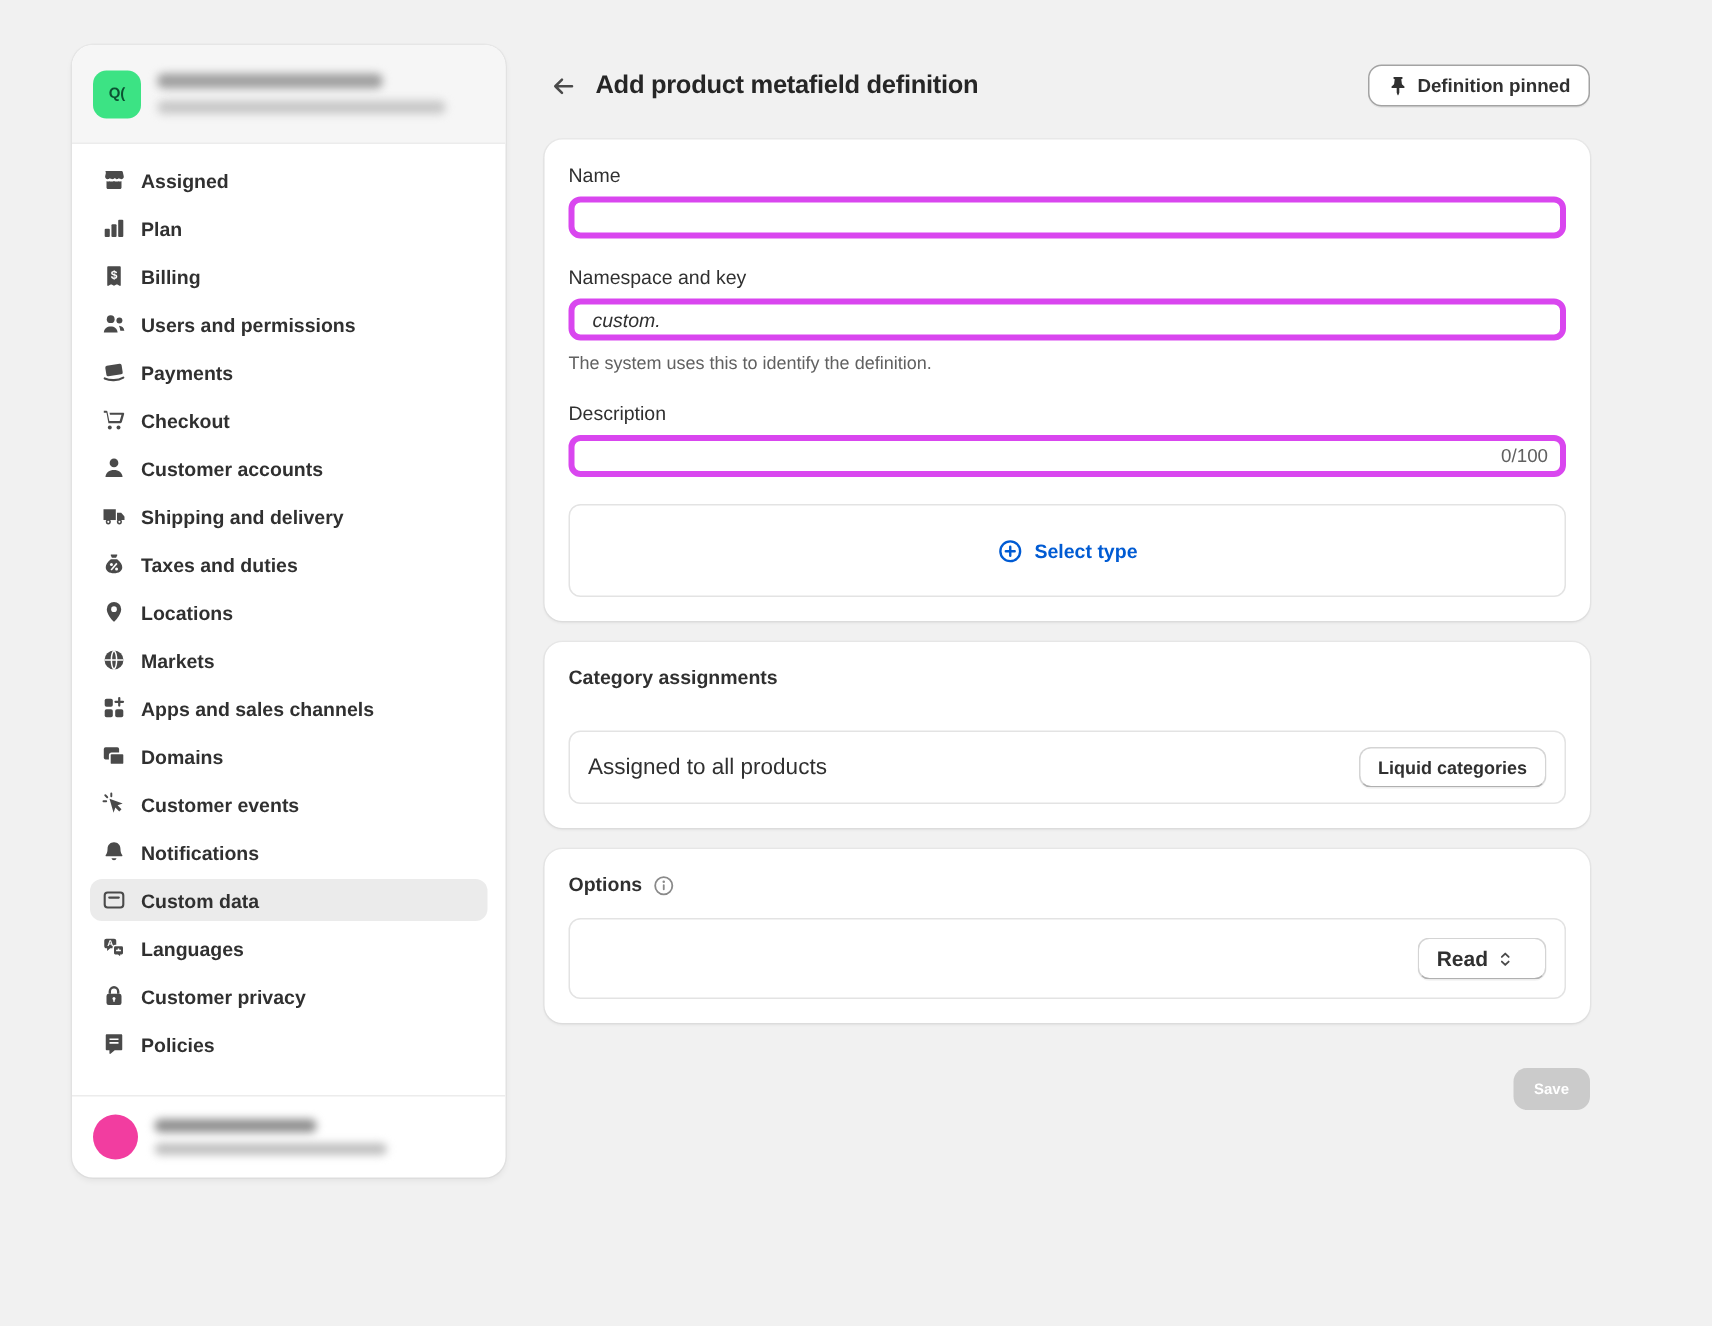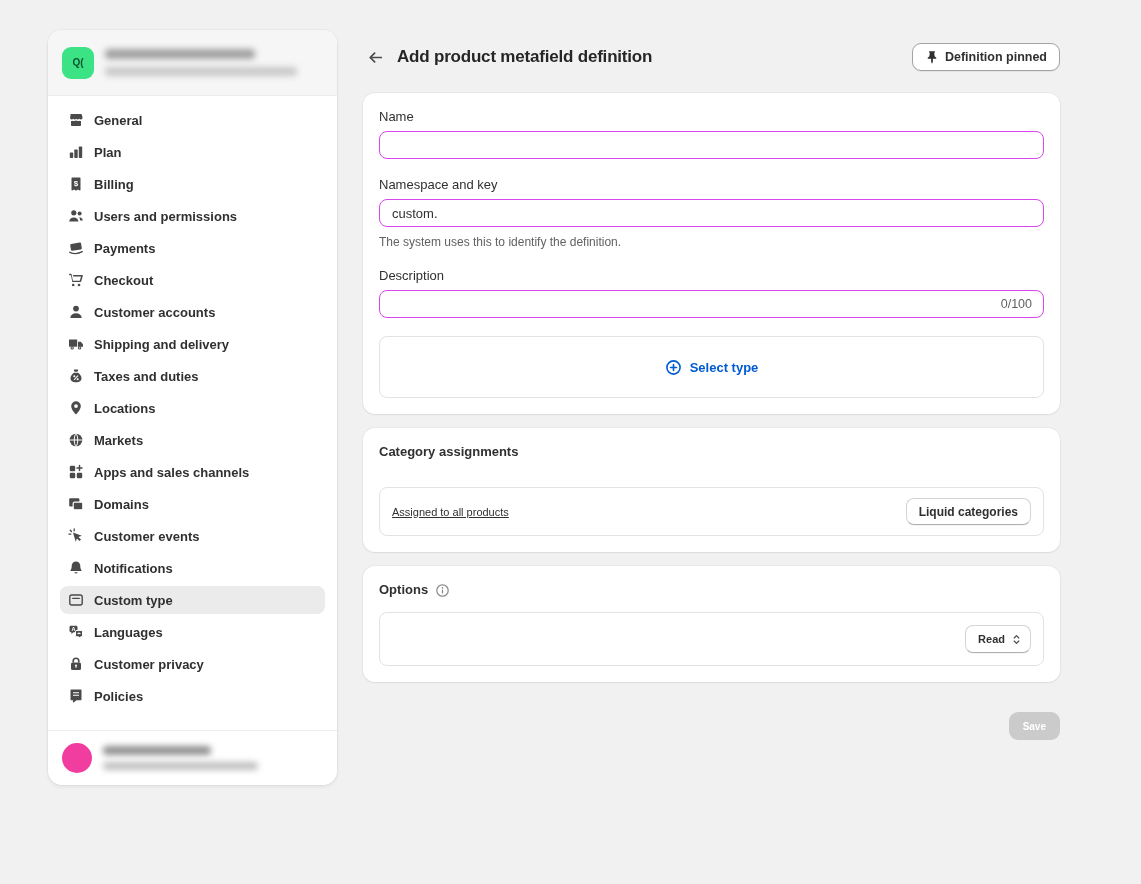--- a/index.html
+++ b/index.html
@@ -77,23 +77,23 @@
 
   .card {
     background: #fff; border-radius: 12px; padding: 16px;
     box-shadow: 0 0 0 1px rgba(0,0,0,0.035), 0 1px 2px rgba(0,0,0,0.06);
     margin-bottom: 14px;
   }
   .field-group + .field-group { margin-top: 18px; }
   .field-label { font-size: 13px; color: #303030; margin-bottom: 6px; line-height: 16px; }
   .text-input {
     width: 100%; height: 28px;
-    border: 1px solid #d946ef; border-radius: 8px;
+    border: 4px solid #d946ef; border-radius: 8px;
     padding: 10px 12px; font-family: inherit; font-size: 13px; color: #303030;
-    background: #fff; outline: none;
+    background: #fff; outline: none; font-style: italic;
   }
   .helper-text { font-size: 12px; color: #616161; margin-top: 8px; line-height: 15px; }
   .input-wrap { position: relative; }
   .input-wrap .text-input { padding-right: 56px; }
   .char-counter {
     position: absolute; right: 12px; top: 50%; transform: translateY(-50%);
     font-size: 12.5px; color: #616161; pointer-events: none;
   }
   .select-type-box {
     margin-top: 18px; height: 62px;
@@ -106,37 +106,37 @@
   .card-title { font-size: 13px; font-weight: 700; color: #303030; margin-bottom: 27px; line-height: 16px; }
   .card-title-row { display: flex; align-items: center; gap: 7px; margin-bottom: 14px; }
   .card-title-row .card-title { margin-bottom: 0; }
   .info-ic { width: 15px; height: 15px; color: #8a8a8a; cursor: pointer; }
   .info-ic svg { width: 15px; height: 15px; }
 
   .row-box {
     border: 1px solid #e3e3e3; border-radius: 8px;
     padding: 10px 12px; display: flex; align-items: center;
   }
-  .row-text { font-size: 11px; color: #303030; text-decoration: underline; }
+  .row-text { font-size: 15px; color: #303030; }
   .secondary-btn {
     margin-left: auto; background: #fff;
     border: 1px solid #d4d4d4; border-bottom-color: #b0b0b0; border-radius: 8px;
     height: 27px; padding: 0 12px;
     font-family: inherit; font-size: 12px; font-weight: 600; color: #303030;
     cursor: pointer; box-shadow: 0 1px 0 rgba(0,0,0,0.04);
   }
   .options-row { padding: 12px; }
   .option-title { font-size: 13px; color: #303030; font-weight: 500; margin-bottom: 3px; line-height: 17px; }
   .option-desc  { font-size: 13px; color: #616161; line-height: 17px; }
   .read-select {
     margin-left: auto; flex: none; align-self: center;
     display: flex; align-items: center; gap: 5px;
     background: #fff; border: 1px solid #d4d4d4; border-bottom-color: #b0b0b0;
-    border-radius: 8px; height: 28px; padding: 0 7px 0 12px;
-    font-family: inherit; font-size: 11px; font-weight: 600; color: #303030;
+    border-radius: 8px; height: 28px; padding: 0 20px 0 12px;
+    font-family: inherit; font-size: 14px; font-weight: 600; color: #303030;
     cursor: pointer; box-shadow: 0 1px 0 rgba(0,0,0,0.04);
   }
   .read-select svg { width: 13px; height: 13px; color: #4a4a4a; }
 
   .save-row { display: flex; justify-content: flex-end; margin-top: 30px; }
   .save-btn {
     background: #cbcbcb; color: #fff; border: none; border-radius: 9px;
     height: 28px; padding: 0 14px;
     font-family: inherit; font-size: 10px; font-weight: 700; cursor: default;
   }
@@ -158,21 +158,21 @@
     </div>
 
     <nav class="nav" id="nav">
         <div class="nav-item">
           <span class="nav-icon">
             <svg viewBox="0 0 16 16" fill="currentColor" aria-hidden="true">
               <path d="M2.1 2.8c.1-.5.5-.8 1-.8h9.8c.5 0 .9.3 1 .8l.6 2.7c.2 1.1-.6 2-1.7 2-.6 0-1.2-.3-1.5-.8-.3.5-.9.8-1.5.8s-1.2-.3-1.5-.8c-.3.5-.9.8-1.5.8s-1.2-.3-1.5-.8c-.3.5-.9.8-1.5.8-1.1 0-1.9-1-1.7-2l.6-2.7z"></path>
               <path d="M3 8.9V13c0 .6.4 1 1 1h8c.6 0 1-.4 1-1V8.9c-.6.2-1.3.1-1.9-.1-.5.2-1.1.3-1.6.2-.5 0-1-.2-1.5-.4-.5.2-1 .4-1.5.4-.5.1-1.1 0-1.6-.2-.6.2-1.3.3-1.9.1z"></path>
             </svg>
           </span>
-          <span>General</span>
+          <span>Assigned</span>
         </div>
         <div class="nav-item">
           <span class="nav-icon">
             <svg viewBox="0 0 16 16" fill="currentColor" aria-hidden="true">
               <rect x="1.8" y="8.5" width="3.4" height="5.5" rx="0.7"></rect>
               <rect x="6.3" y="5.5" width="3.4" height="8.5" rx="0.7"></rect>
               <rect x="10.8" y="2.5" width="3.4" height="11.5" rx="0.7"></rect>
             </svg>
           </span>
           <span>Plan</span>
@@ -306,21 +306,21 @@
           </span>
           <span>Notifications</span>
         </div>
         <div class="nav-item selected">
           <span class="nav-icon">
             <svg viewBox="0 0 16 16" fill="currentColor" aria-hidden="true">
               <rect x="1.8" y="3" width="12.4" height="10" rx="2" fill="none" stroke="currentColor" stroke-width="1.4"></rect>
               <path d="M4.8 6.4h6.4" fill="none" stroke="currentColor" stroke-width="1.4" stroke-linecap="round"></path>
             </svg>
           </span>
-          <span>Custom type</span>
+          <span>Custom data</span>
         </div>
         <div class="nav-item">
           <span class="nav-icon">
             <svg viewBox="0 0 16 16" fill="currentColor" aria-hidden="true">
               <path d="M1.5 3.2c0-.8.6-1.4 1.4-1.4h5.2c.8 0 1.4.6 1.4 1.4v3.6c0 .8-.6 1.4-1.4 1.4H5.5L3.4 10V8.2h-.5c-.8 0-1.4-.6-1.4-1.4V3.2z"></path>
               <text x="5.5" y="6.9" text-anchor="middle" font-size="5.6" font-weight="bold" fill="#fff" font-family="Liberation Sans, sans-serif">A</text>
               <path d="M7.5 7.8c0-.8.6-1.4 1.4-1.4h4.2c.8 0 1.4.6 1.4 1.4v3.6c0 .8-.6 1.4-1.4 1.4h-.5v1.8l-2.1-1.8H8.9c-.8 0-1.4-.6-1.4-1.4V7.8z" stroke="#fff" stroke-width="1"></path>
               <path d="M9.4 9.6h3.2M11 8.4v1" stroke="#fff" stroke-width="1" fill="none"></path>
             </svg>
           </span>

